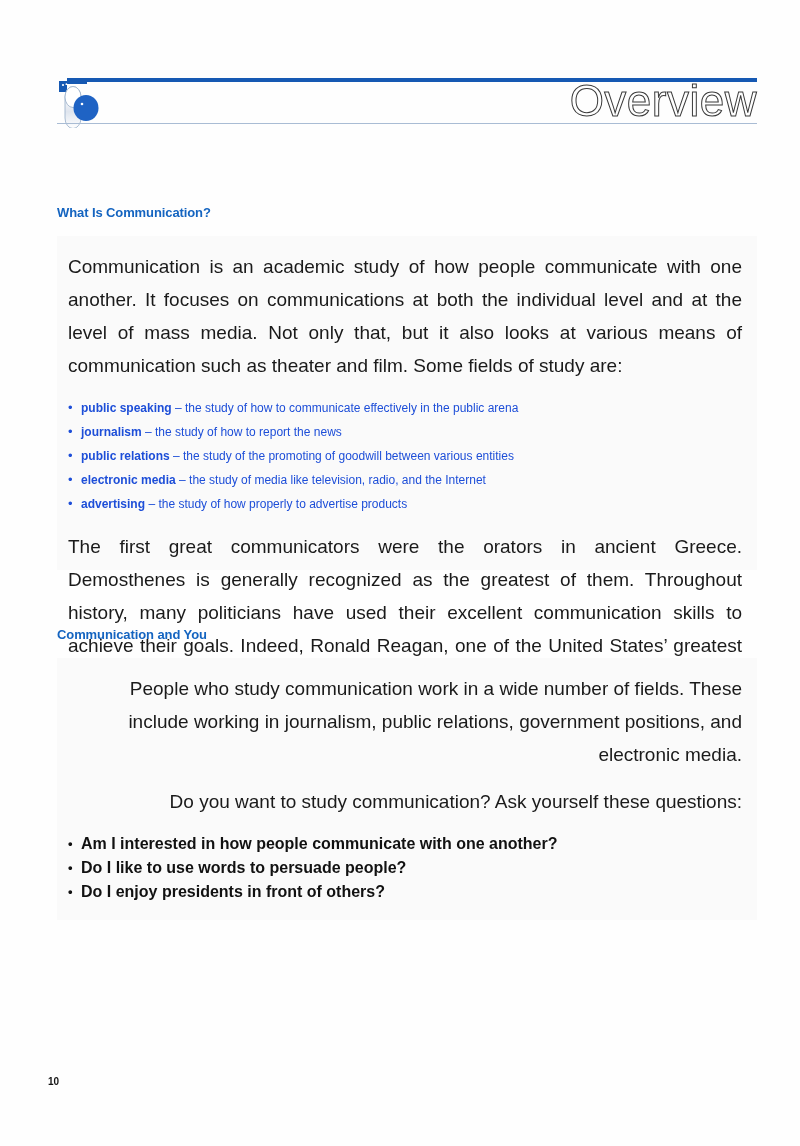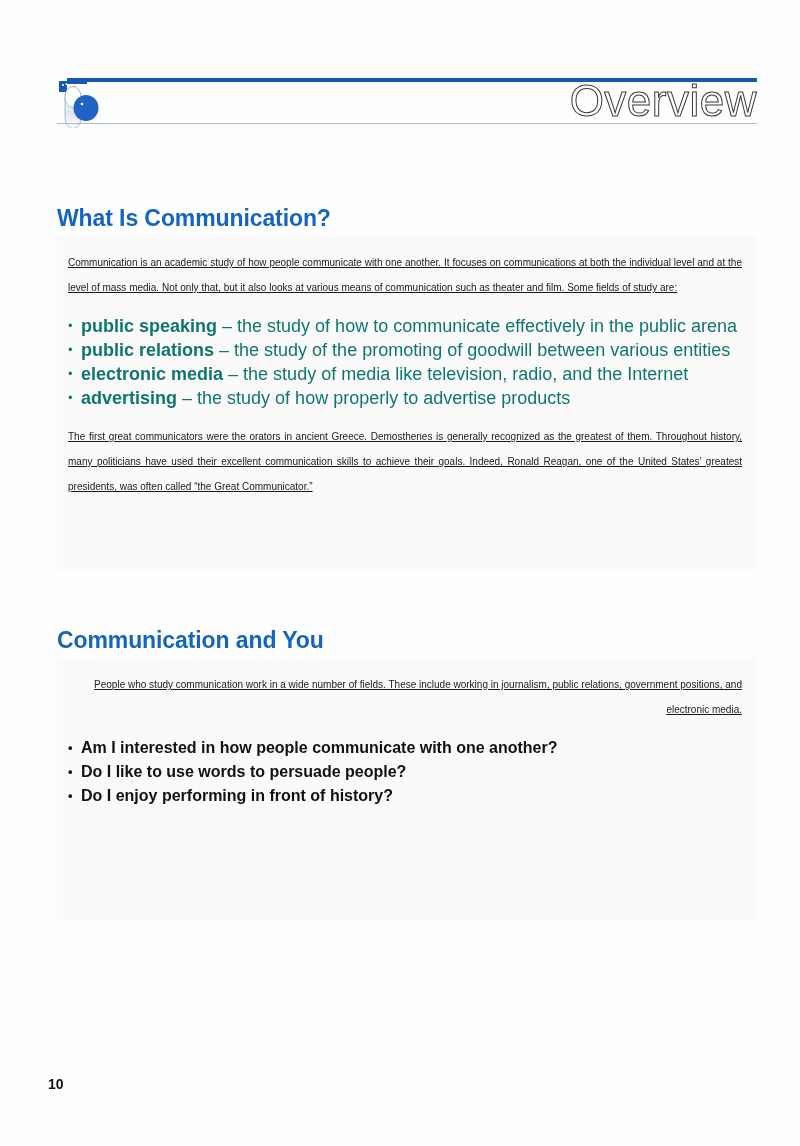--- a/index.html
+++ b/index.html
@@ -73,57 +73,56 @@
   .tint-block {
     position: absolute;
     background: #fafafa;
   }
   #block-one { left: 57px; top: 236px; width: 700px; height: 334px; }
   #block-two { left: 57px; top: 658px; width: 700px; height: 262px; }
 
   .section-heading {
     position: absolute;
     left: 57px;
-    font-size: 23px;
+    font-size: 13px;
     font-weight: bold;
     color: #1464c0;
     letter-spacing: -0.1px;
     white-space: nowrap;
   }
   #heading-one { top: 205px; }
   #heading-two { top: 627px; }
 
   .body-col {
     position: absolute;
     left: 68px;
     width: 674px;
   }
   #col-one { top: 250px; }
   #col-two { top: 672px; }
 
   .para {
-    font-size: 10px;
-    line-height: 25px;
+    font-size: 19px;
+    line-height: 33px;
     text-align: justify;
     margin: 0 0 14px 0;
     color: #1a1a1a;
-    text-decoration: underline;
   }
   .para.last { margin-bottom: 8px; }
   .para.ragged { text-align: right; }
 
   .bullets {
     list-style: none;
     margin: 0 0 14px 0;
     padding: 0;
   }
   .bullets li {
-    font-size: 18px;
+    font-size: 12px;
     line-height: 24px;
-    color: #0f766e;
+    color: #1d4ed8;
     padding-left: 13px;
     position: relative;
     white-space: nowrap;
   }
   .bullets li::before {
     content: "\2022";
     position: absolute;
     left: 0;
     top: 0;
     font-size: 13px;
@@ -152,21 +151,21 @@
     left: 0;
     top: 0;
     font-size: 13px;
   }
 
   
   .page-number {
     position: absolute;
     left: 48px;
     top: 1076px;
-    font-size: 14px;
+    font-size: 10px;
     font-weight: bold;
     color: #141414;
   }
 </style>
 </head>
 <body>
 
 <div class="page">
 
   <div class="header">
@@ -205,20 +204,24 @@
   <div class="body-col" id="col-one">
 
     <p class="para">Communication is an academic study of how people communicate with one another. It focuses on communications at both the individual level and at the level of mass media. Not only that, but it also looks at various means of communication such as theater and film. Some fields of study are:</p>
 
     <ul class="bullets">
       <li>
         <span class="term">public speaking</span>
         <span>– the study of how to communicate effectively in the public arena</span>
       </li>
       <li>
+        <span class="term">journalism</span>
+        <span>– the study of how to report the news</span>
+      </li>
+      <li>
         <span class="term">public relations</span>
         <span>– the study of the promoting of goodwill between various entities</span>
       </li>
       <li>
         <span class="term">electronic media</span>
         <span>– the study of media like television, radio, and the Internet</span>
       </li>
       <li>
         <span class="term">advertising</span>
         <span>– the study of how properly to advertise products</span>
@@ -229,23 +232,24 @@
   </div>
 
   <div class="tint-block" id="block-two"></div>
 
   <div class="section-heading" id="heading-two">Communication and You</div>
 
   <div class="body-col" id="col-two">
 
     <p class="para ragged">People who study communication work in a wide number of fields. These include working in journalism, public relations, government positions, and electronic media.</p>
 
+    <p class="para ragged">Do you want to study communication? Ask yourself these questions:</p>
 
     <ul class="q-bullets">
       <li>Am I interested in how people communicate with one another?</li>
       <li>Do I like to use words to persuade people?</li>
-      <li>Do I enjoy performing in front of history?</li>
+      <li>Do I enjoy presidents in front of others?</li>
     </ul>
   </div>
 
   <div class="page-number">10</div>
 
 </div>
 
 </body></html>

